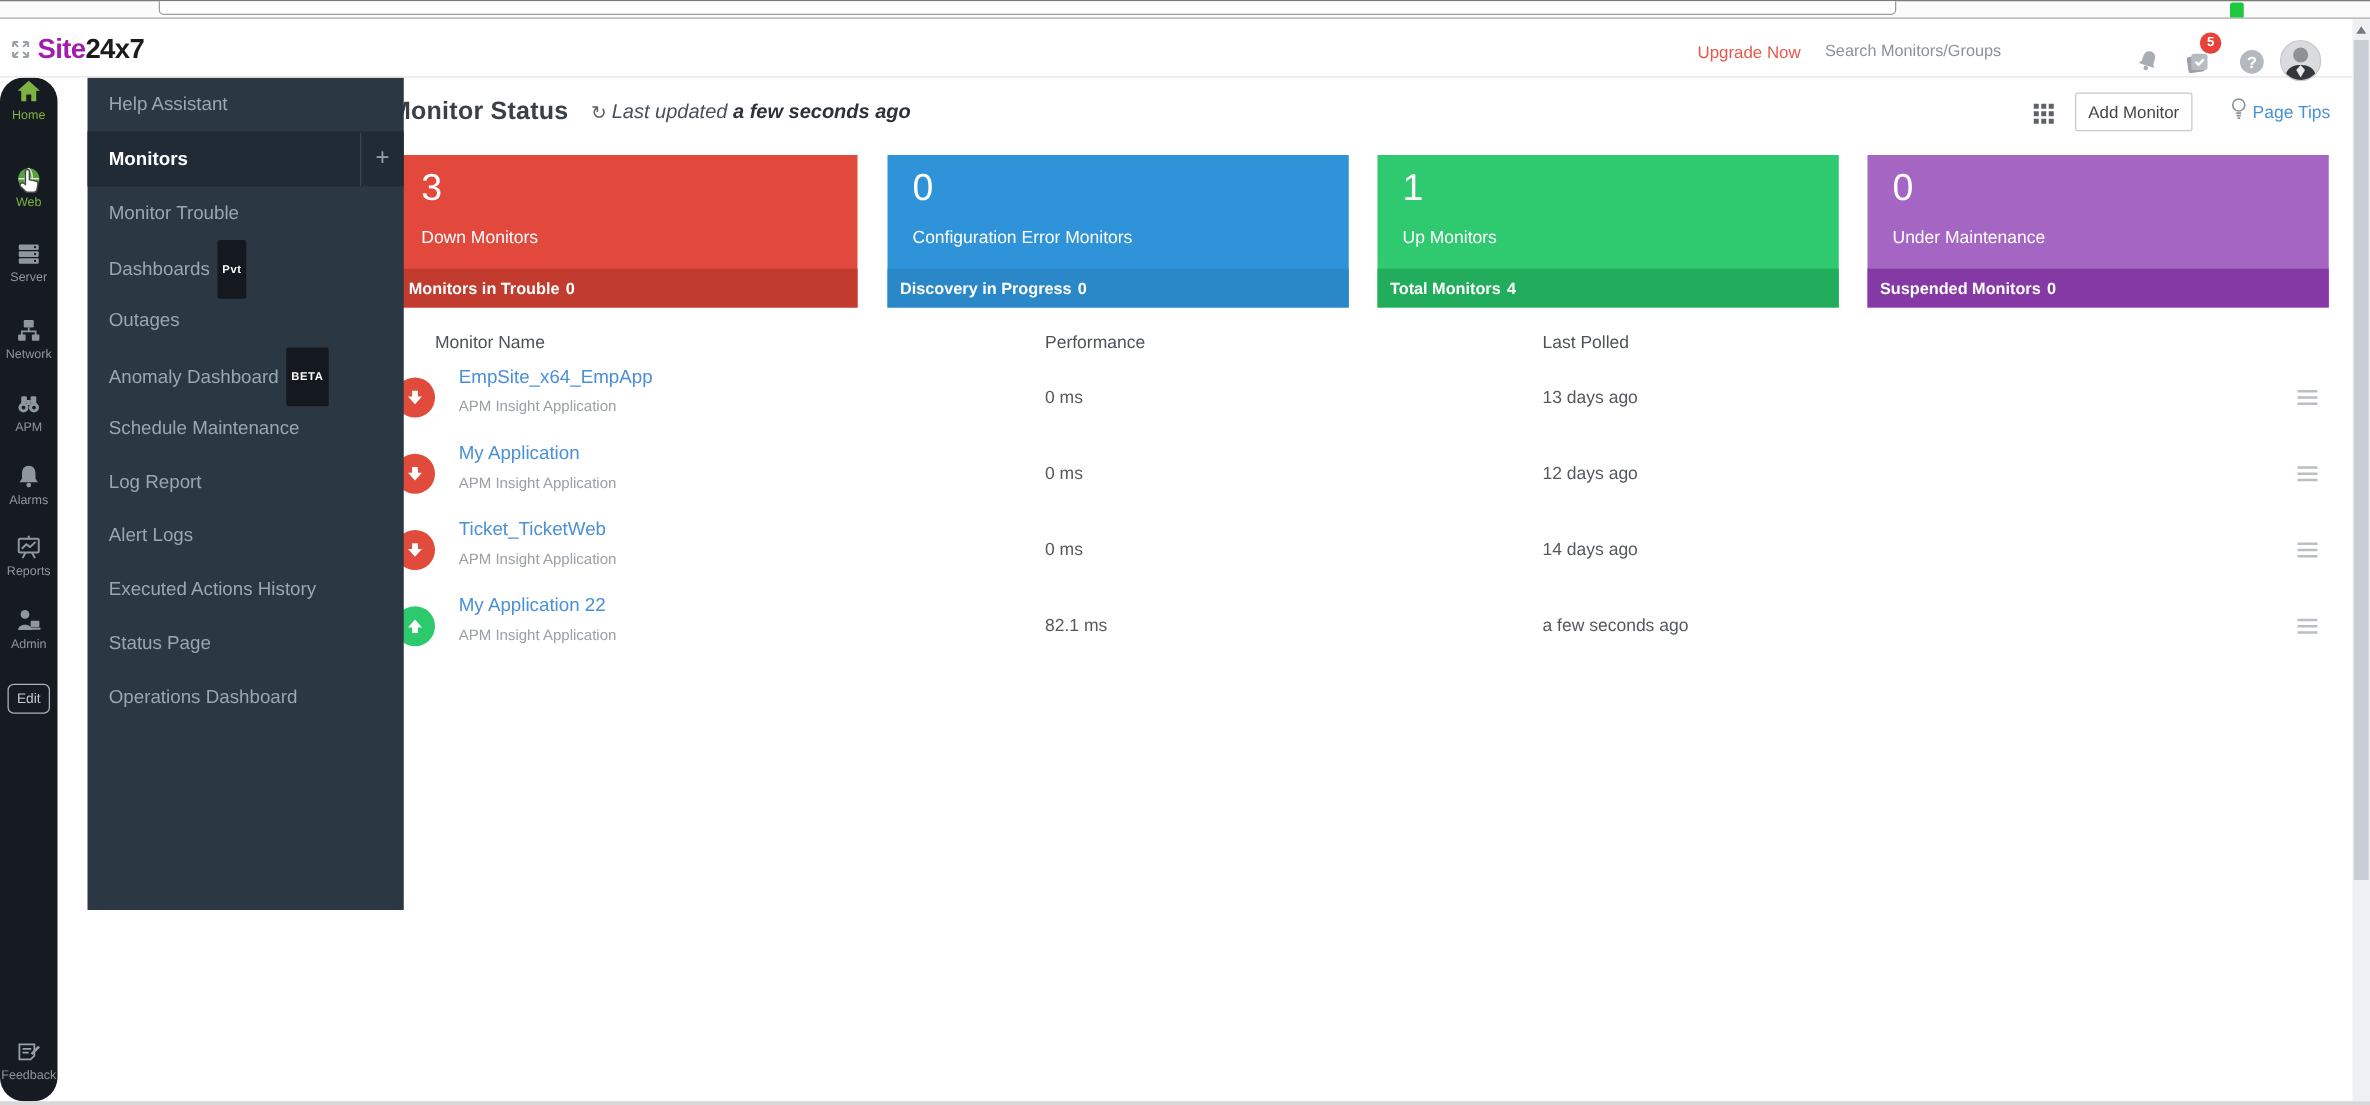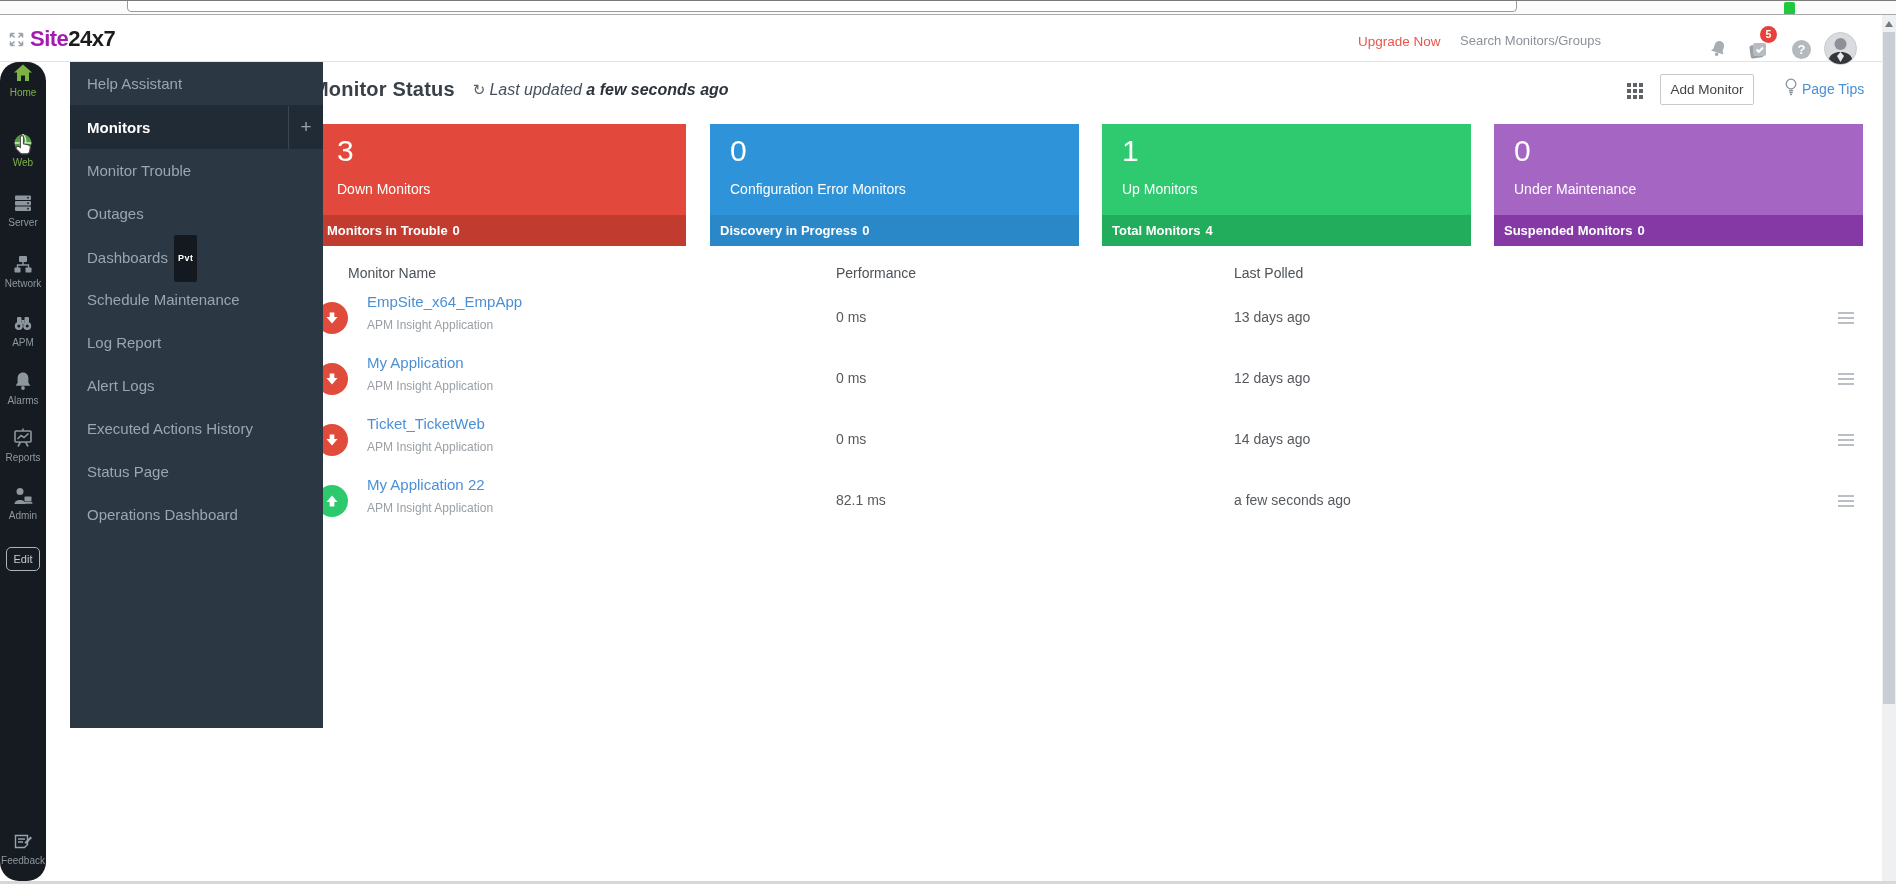--- a/index.html
+++ b/index.html
@@ -232,23 +232,26 @@
   </svg>
 </span>
 
 <div class="sidebar">
   <div class="side-item help-row">Help Assistant</div>
   <div class="side-item active">
     <span>Monitors</span>
     <span class="plus-zone">+</span>
   </div>
   <div class="side-item">Monitor Trouble</div>
+  <div class="side-item">
+    <span>Dashboards</span><span class="side-badge">Pvt</span>
+  </div>
   <div class="side-item">Outages</div>
   <div class="side-item">
-    <span>Dashboards</span><span class="side-badge">Pvt</span>
+    <span>Anomaly Dashboard</span><span class="side-badge">BETA</span>
   </div>
   <div class="side-item">Schedule Maintenance</div>
   <div class="side-item">Log Report</div>
   <div class="side-item">Alert Logs</div>
   <div class="side-item">Executed Actions History</div>
   <div class="side-item">Status Page</div>
   <div class="side-item">Operations Dashboard</div>
 </div>
 
 <div class="main">

